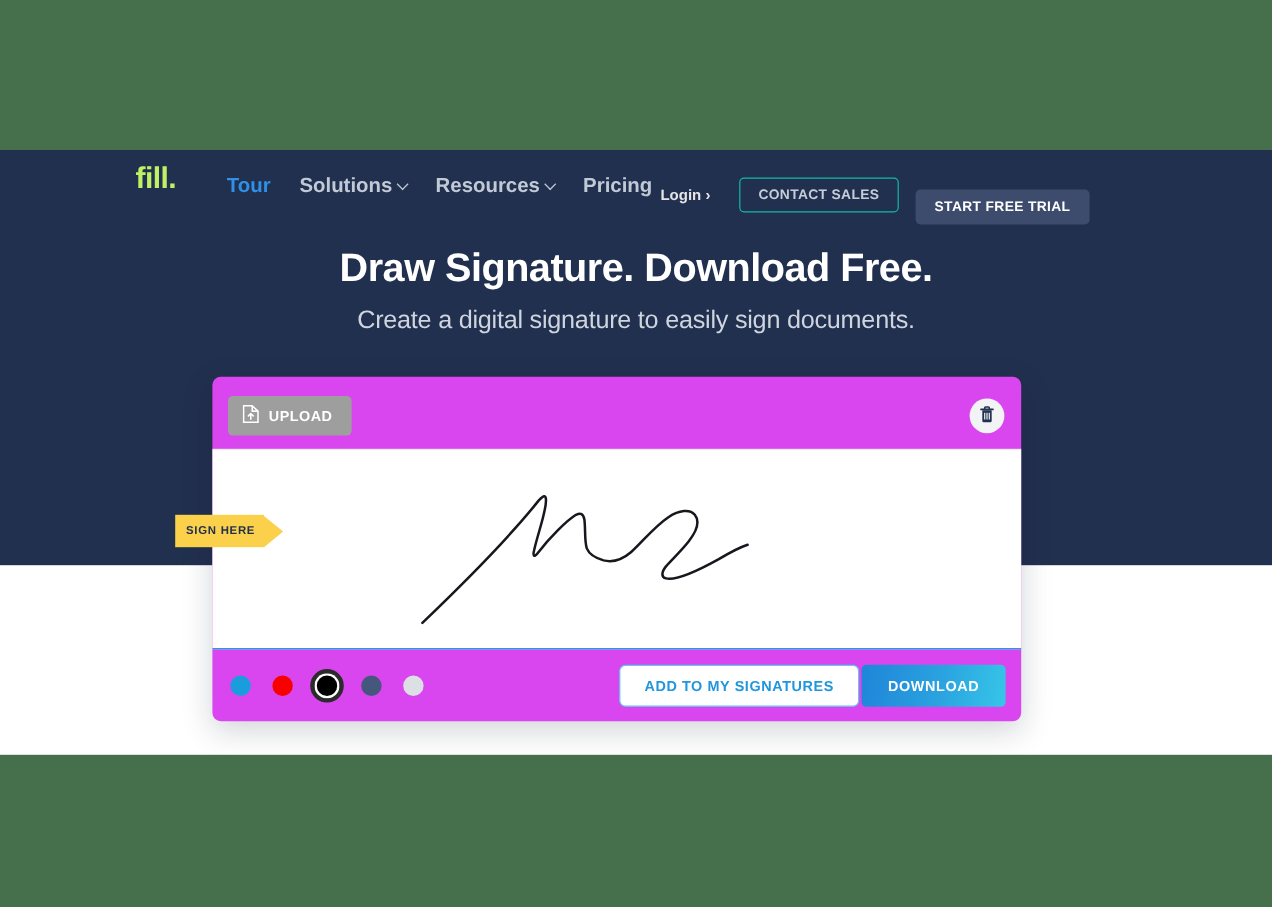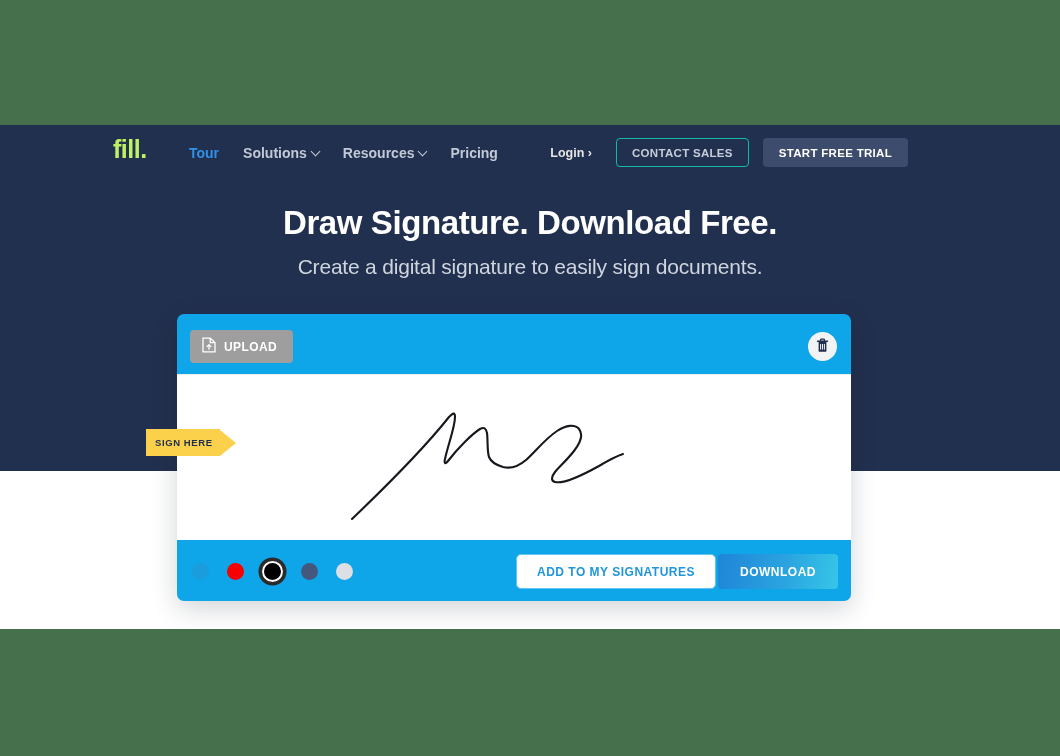--- a/index.html
+++ b/index.html
@@ -69,21 +69,21 @@
   .nav-links {
     position: absolute;
     left: 189px;
     top: 20px;
     display: flex;
     align-items: center;
     gap: 24px;
   }
 
   .nav-link {
-    font-size: 14px;
+    font-size: 17px;
     font-weight: bold;
     color: #c2c9d6;
     white-space: nowrap;
     display: flex;
     align-items: center;
     gap: 5px;
     text-decoration: none;
   }
 
   .nav-link.active { color: #2f90e8; }
@@ -141,20 +141,21 @@
     background: #3d4c6d;
     color: #ffffff;
     font-size: 11.5px;
     font-weight: bold;
     letter-spacing: 0.3px;
     display: flex;
     align-items: center;
     white-space: nowrap;
     cursor: pointer;
     font-family: inherit;
+    margin-top: 20px;
   }
 
   
   .hero-title {
     position: absolute;
     left: 0;
     top: 79px;
     width: 1060px;
     text-align: center;
     font-size: 33px;
@@ -174,21 +175,21 @@
     letter-spacing: -0.2px;
   }
 
   
   .card {
     position: absolute;
     left: 177px;
     top: 189px;
     width: 674px;
     height: 287px;
-    background: #0ea5e9;
+    background: #d946ef;
     border-radius: 7px;
     box-shadow: 0 8px 26px rgba(10, 20, 40, 0.18);
   }
 
   .card-head {
     position: relative;
     height: 61px;
     border-bottom: 1px solid #ededf0;
   }
 

